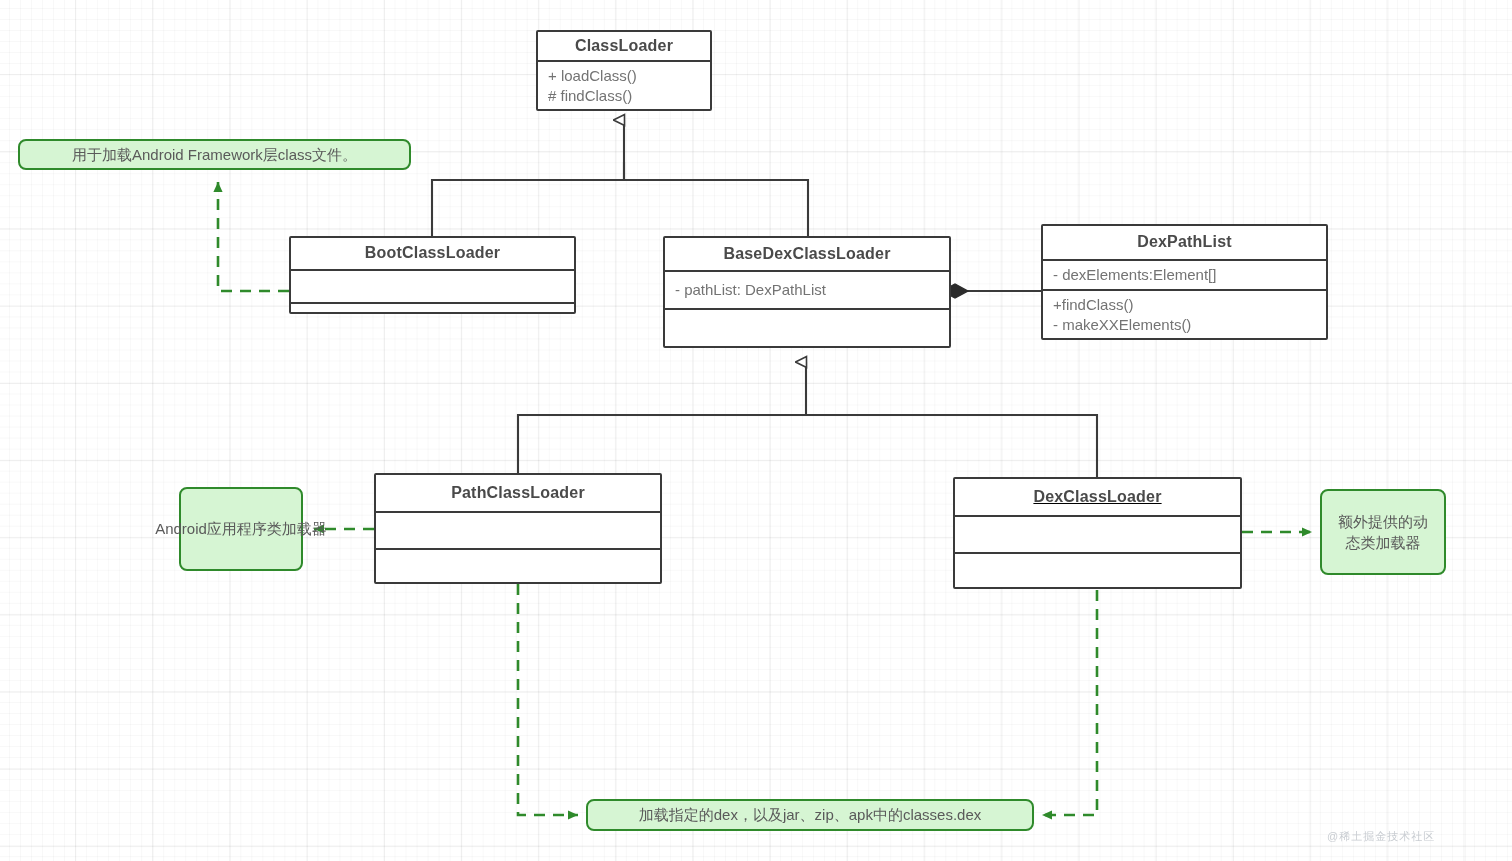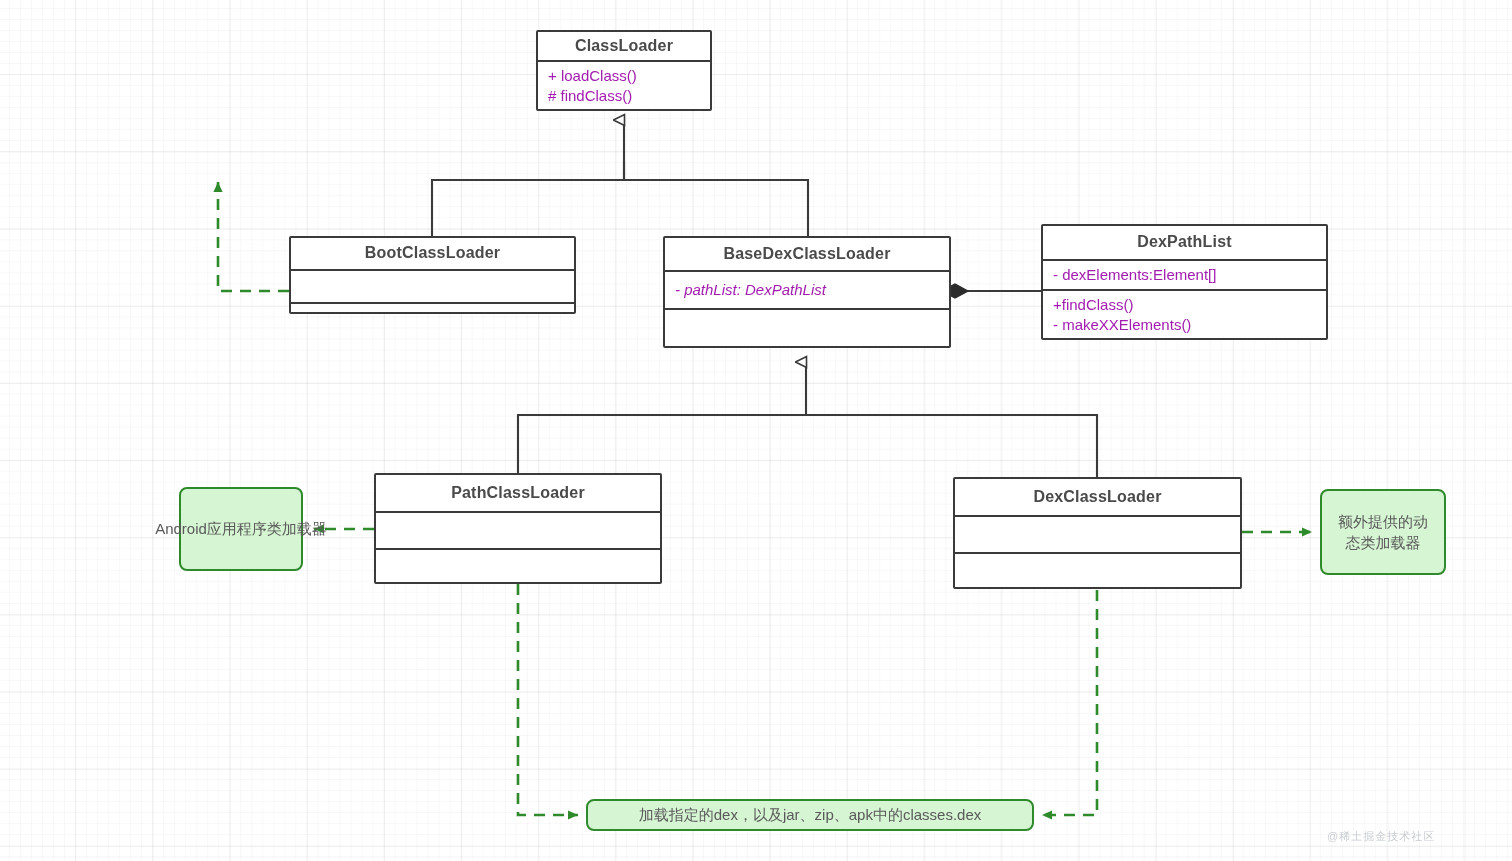--- a/index.html
+++ b/index.html
@@ -55,21 +55,21 @@
     letter-spacing: 0.2px;
     display: flex;
     align-items: center;
     justify-content: center;
     box-sizing: border-box;
   }
   .uml-compartment {
     border-top: 2px solid #3a3a3a;
     box-sizing: border-box;
     padding: 4px 10px;
-    color: #a21caf;
+    color: #737373;
     display: flex;
     flex-direction: column;
     justify-content: center;
   }
   .uml-compartment .row {
     line-height: 1.30;
     white-space: pre;
   }
 
   
@@ -159,21 +159,21 @@
   </div>
 
   <div class="uml-class" style="left:289px; top:236px; width:287px; height:78px;">
     <div class="uml-title" style="height:36px; font-size:16px;">BootClassLoader</div>
     <div class="uml-compartment" style="height:37px; font-size:15px;"></div>
     <div class="uml-compartment" style="flex:1; font-size:15px;"></div>
   </div>
 
   <div class="uml-class" style="left:663px; top:236px; width:288px; height:112px;">
     <div class="uml-title" style="height:32px; font-size:16px;">BaseDexClassLoader</div>
-    <div class="uml-compartment" style="height:38px; font-size:15px;font-style:italic;">
+    <div class="uml-compartment" style="height:38px; font-size:15px;">
       <div class="row">- pathList: DexPathList</div>
     </div>
     <div class="uml-compartment" style="flex:1; font-size:15px;"></div>
   </div>
 
   <div class="uml-class" style="left:374px; top:473px; width:288px; height:111px;">
     <div class="uml-title" style="height:36px; font-size:16px;">PathClassLoader</div>
     <div class="uml-compartment" style="height:37px; font-size:15px;"></div>
     <div class="uml-compartment" style="flex:1; font-size:15px;"></div>
   </div>
@@ -182,26 +182,29 @@
     <div class="uml-title" style="height:35px; font-size:16px;">DexPathList</div>
     <div class="uml-compartment" style="height:32px; font-size:15px;">
       <div class="row">- dexElements:Element[]</div>
     </div>
     <div class="uml-compartment" style="flex:1; font-size:15px;">
       <div class="row">+findClass()</div>
       <div class="row">- makeXXElements()</div>
     </div>
   </div>
 
-  <div class="uml-class" style="left:953px; top:477px; width:289px; height:112px;">
+  <div class="uml-class" style="left:953px; top:477px; width:289px; height:112px;text-decoration:underline;">
     <div class="uml-title" style="height:36px; font-size:16px;">DexClassLoader</div>
     <div class="uml-compartment" style="height:37px; font-size:15px;"></div>
     <div class="uml-compartment" style="flex:1; font-size:15px;"></div>
   </div>
 
+  <div class="note" style="left:18px; top:139px; width:393px; height:31px; font-size:15px;">
+    <div class="line">用于加载Android Framework层class文件。</div>
+  </div>
 
   <div class="note" style="left:179px; top:487px; width:124px; height:84px; font-size:15px; ">
     <div class="line">Android应用</div>
     <div class="line">程序类加载器</div>
   </div>
 
   <div class="note" style="left:586px; top:799px; width:448px; height:32px; font-size:15px;">
     <div class="line">加载指定的dex，以及jar、zip、apk中的classes.dex</div>
   </div>
 

